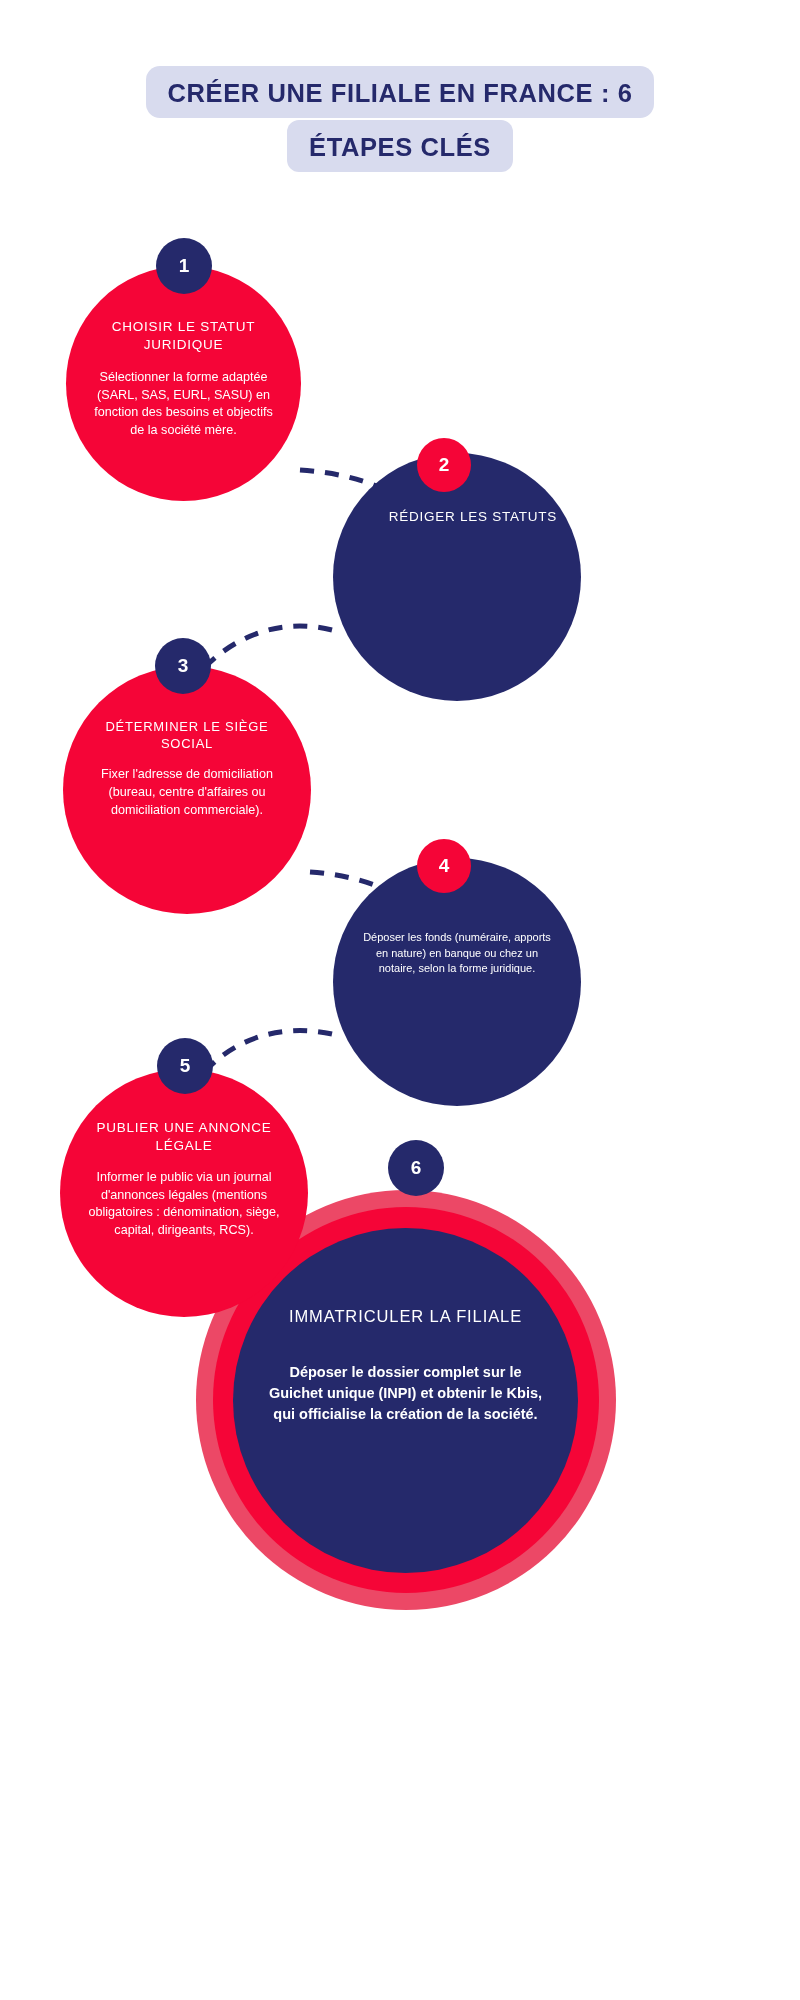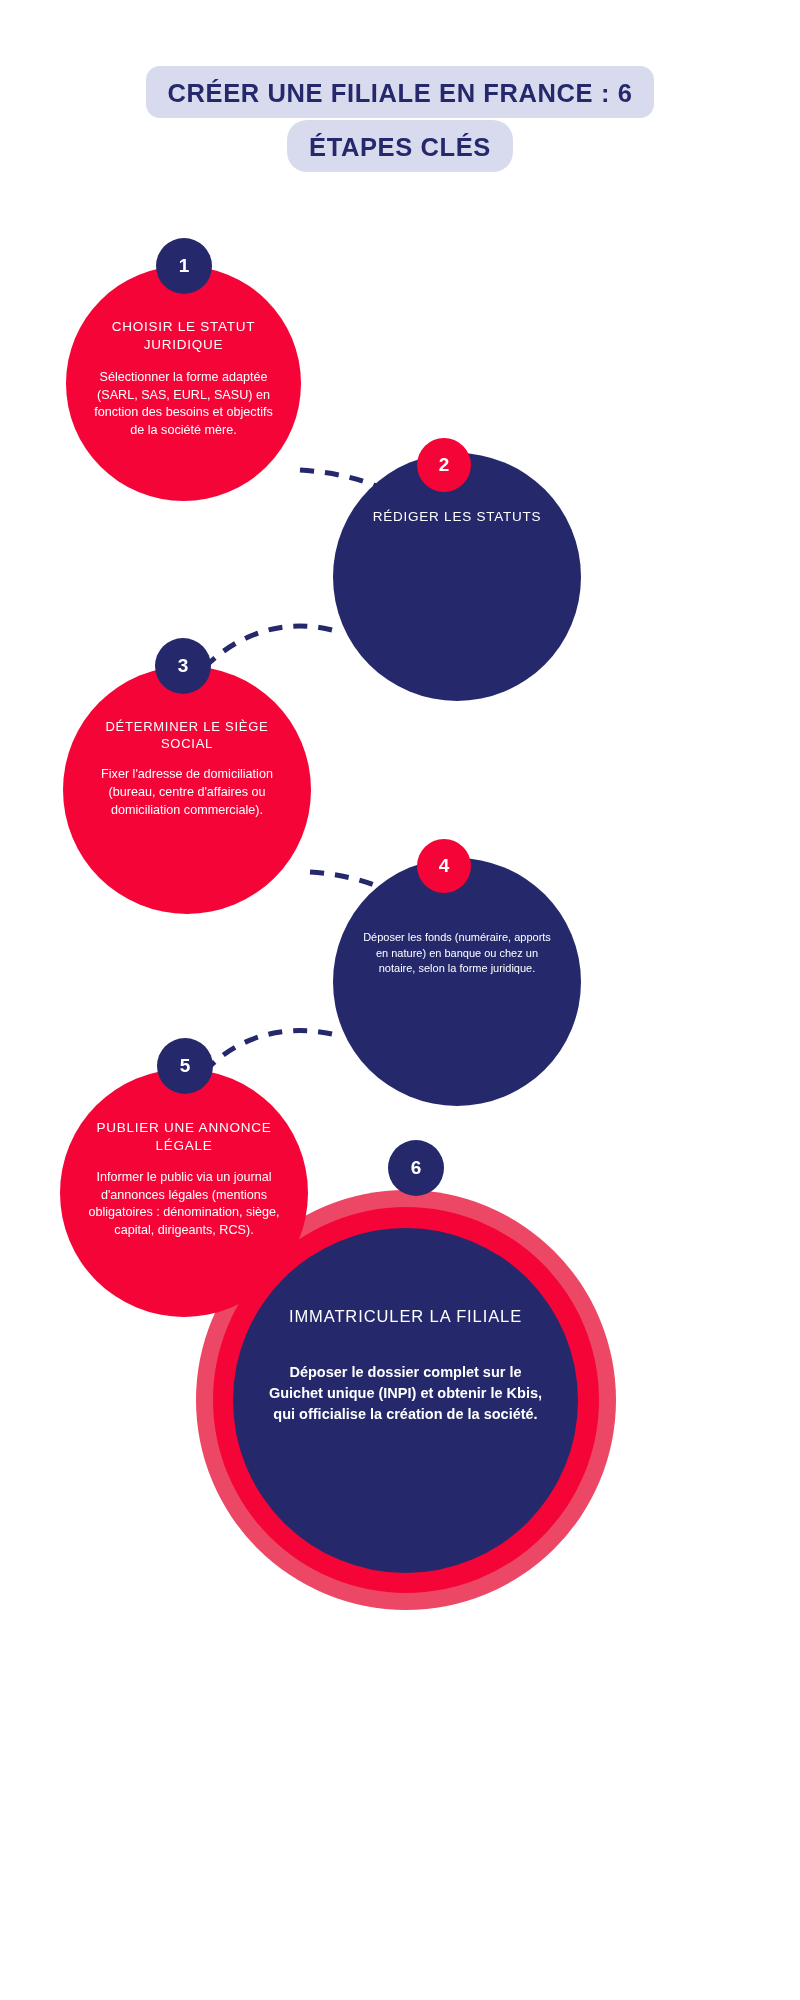--- a/index.html
+++ b/index.html
@@ -31,21 +31,21 @@
   }
   .title-line {
     display: inline-block;
     background: #d8dbee;
     color: #25296b;
     font-size: 25.5px;
     font-weight: bold;
     letter-spacing: 0.6px;
     line-height: 34px;
     padding: 10px 22px 8px 22px;
-    border-radius: 20px;
+    border-radius: 12px;
     white-space: nowrap;
   }
   .title-line.l1 { border-radius: 14px 14px 14px 14px; }
   .title-line.l2 { margin-top: 2px; }
 
   
   #connectors {
     position: absolute;
     top: 0; left: 0;
     width: 800px; height: 2000px;
@@ -111,21 +111,21 @@
     background: #f50537;
     z-index: 2;
   }
 
   
   #step1 { left: 66px;  top: 266px;  width: 235px; height: 235px; padding: 52px 22px 0 22px; z-index: 4; }
   #step1 .step-heading { font-size: 13.5px; }
   #step1 .step-body    { font-size: 12.6px; margin-top: 15px; }
   #badge1 { left: 156px; top: 238px; width: 56px; height: 56px; font-size: 19px; }
 
-  #step2 { left: 333px; top: 453px;  width: 248px; height: 248px; padding: 55px 24px 0 24px; z-index: 4; }
+  #step2 { left: 333px; top: 453px;  width: 248px; height: 248px; padding: 55px 24px 0 24px; z-index: 4; align-items: flex-end; }
   #step2 .step-heading { font-size: 13.5px; }
   #step2 .step-body    { font-size: 12.6px; margin-top: 16px; }
   #badge2 { left: 417px; top: 438px; width: 54px; height: 54px; font-size: 19px; }
 
   #step3 { left: 63px;  top: 666px;  width: 248px; height: 248px; padding: 52px 22px 0 22px; z-index: 4; }
   #step3 .step-heading { font-size: 13px; }
   #step3 .step-body    { font-size: 12.6px; margin-top: 14px; }
   #badge3 { left: 155px; top: 638px; width: 56px; height: 56px; font-size: 19px; }
 
   #step4 { left: 333px; top: 858px;  width: 248px; height: 248px; padding: 56px 24px 0 24px; z-index: 4; }

